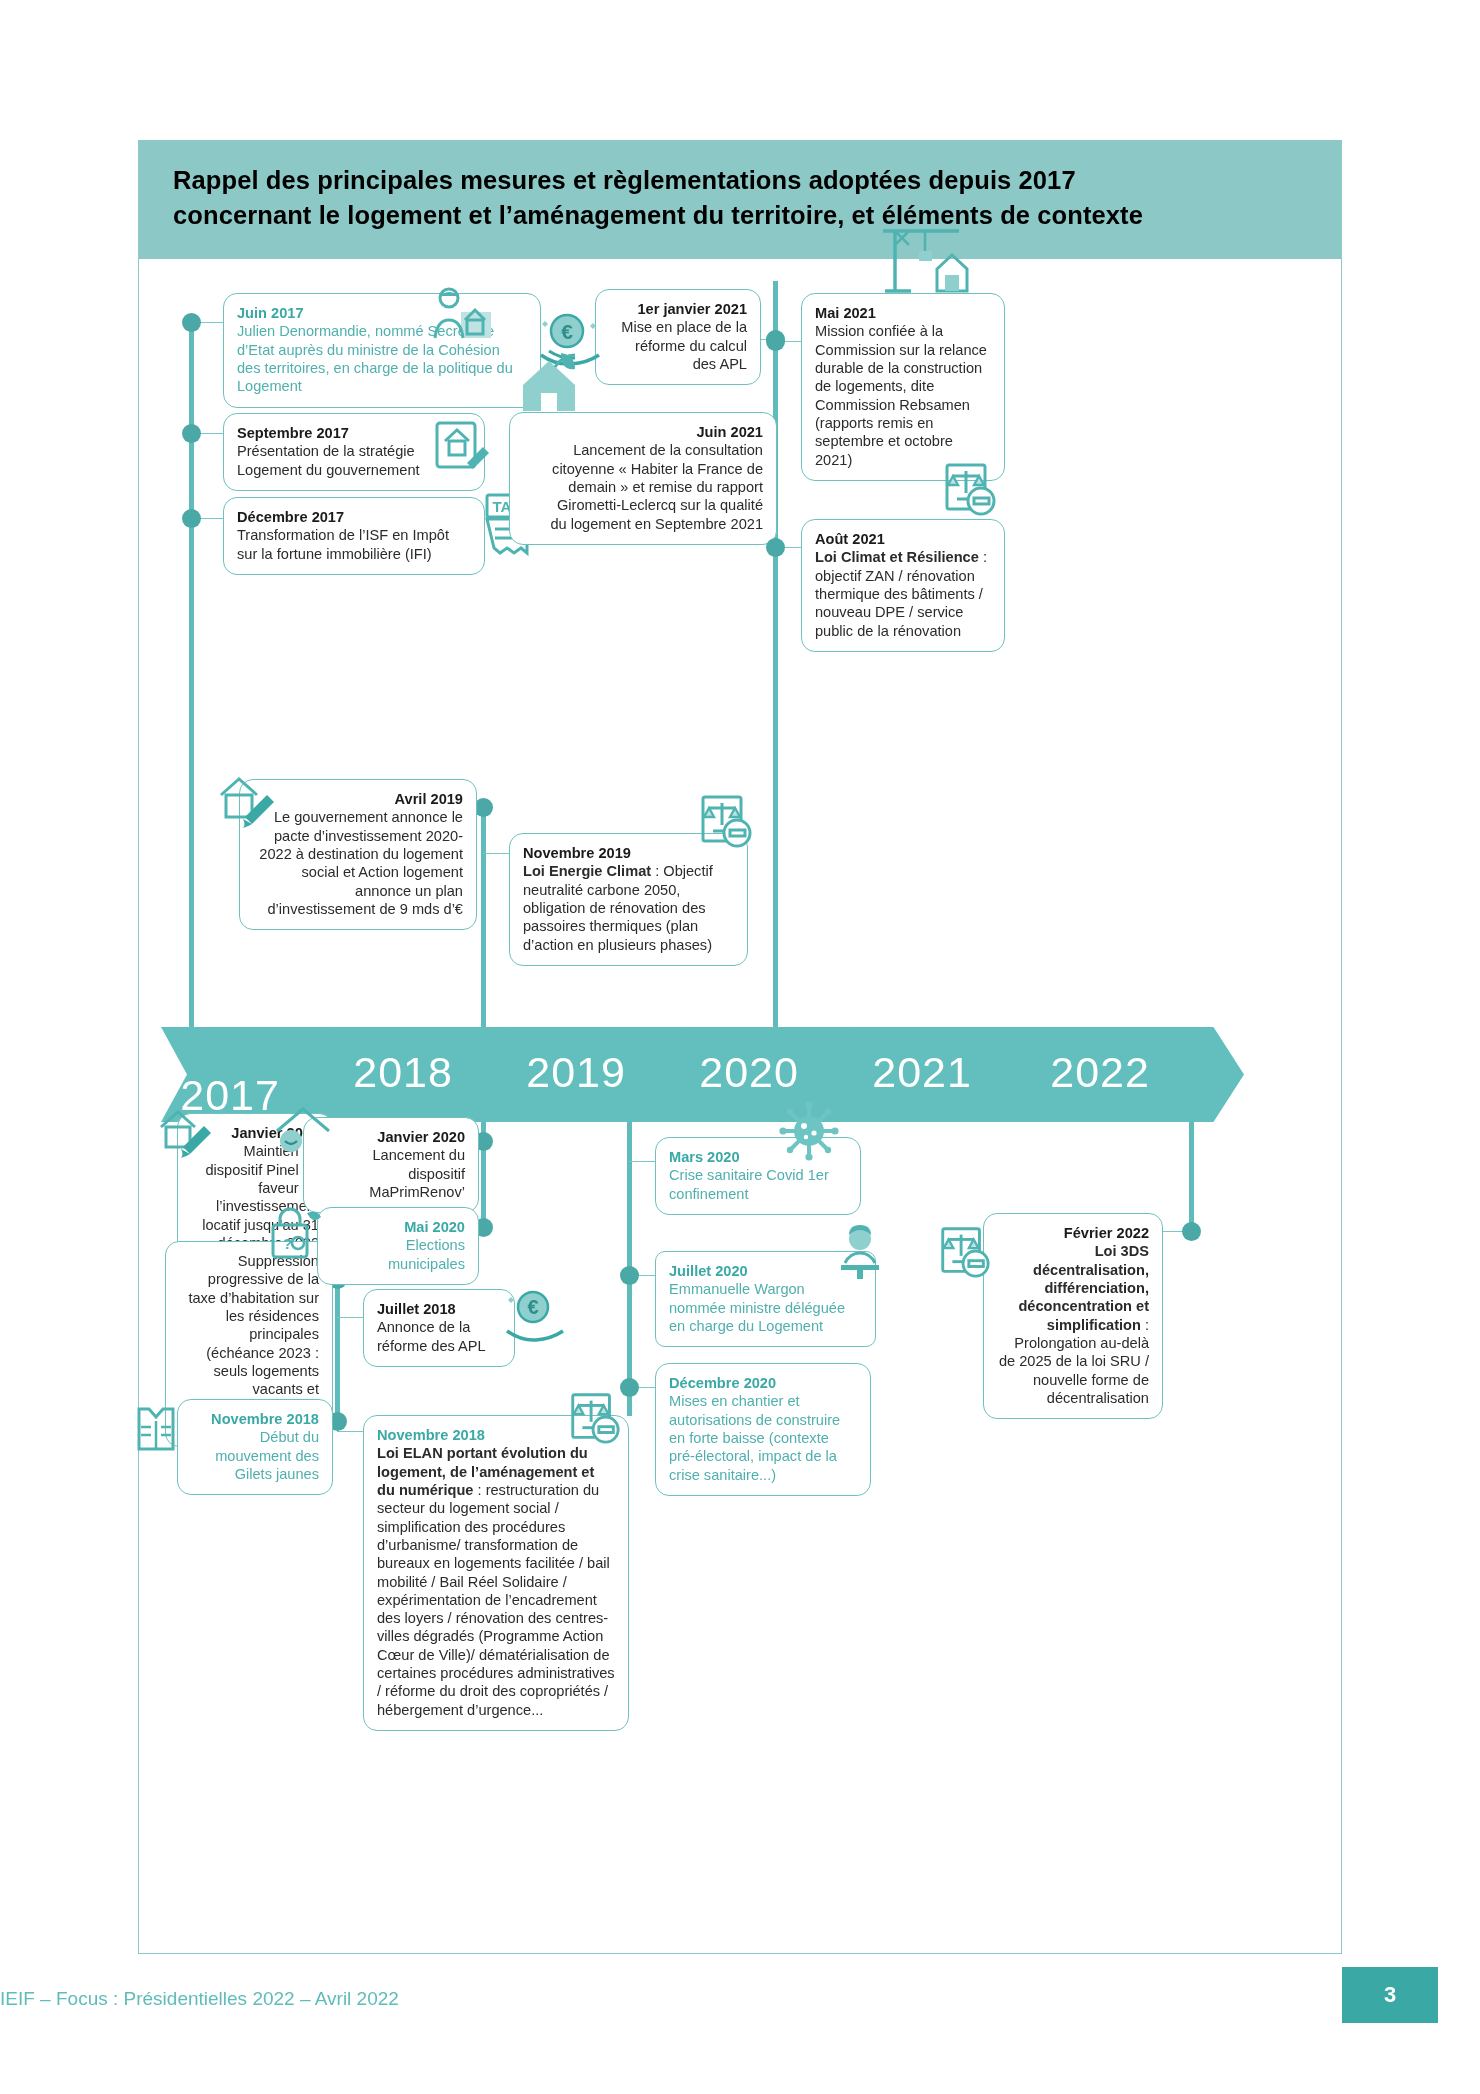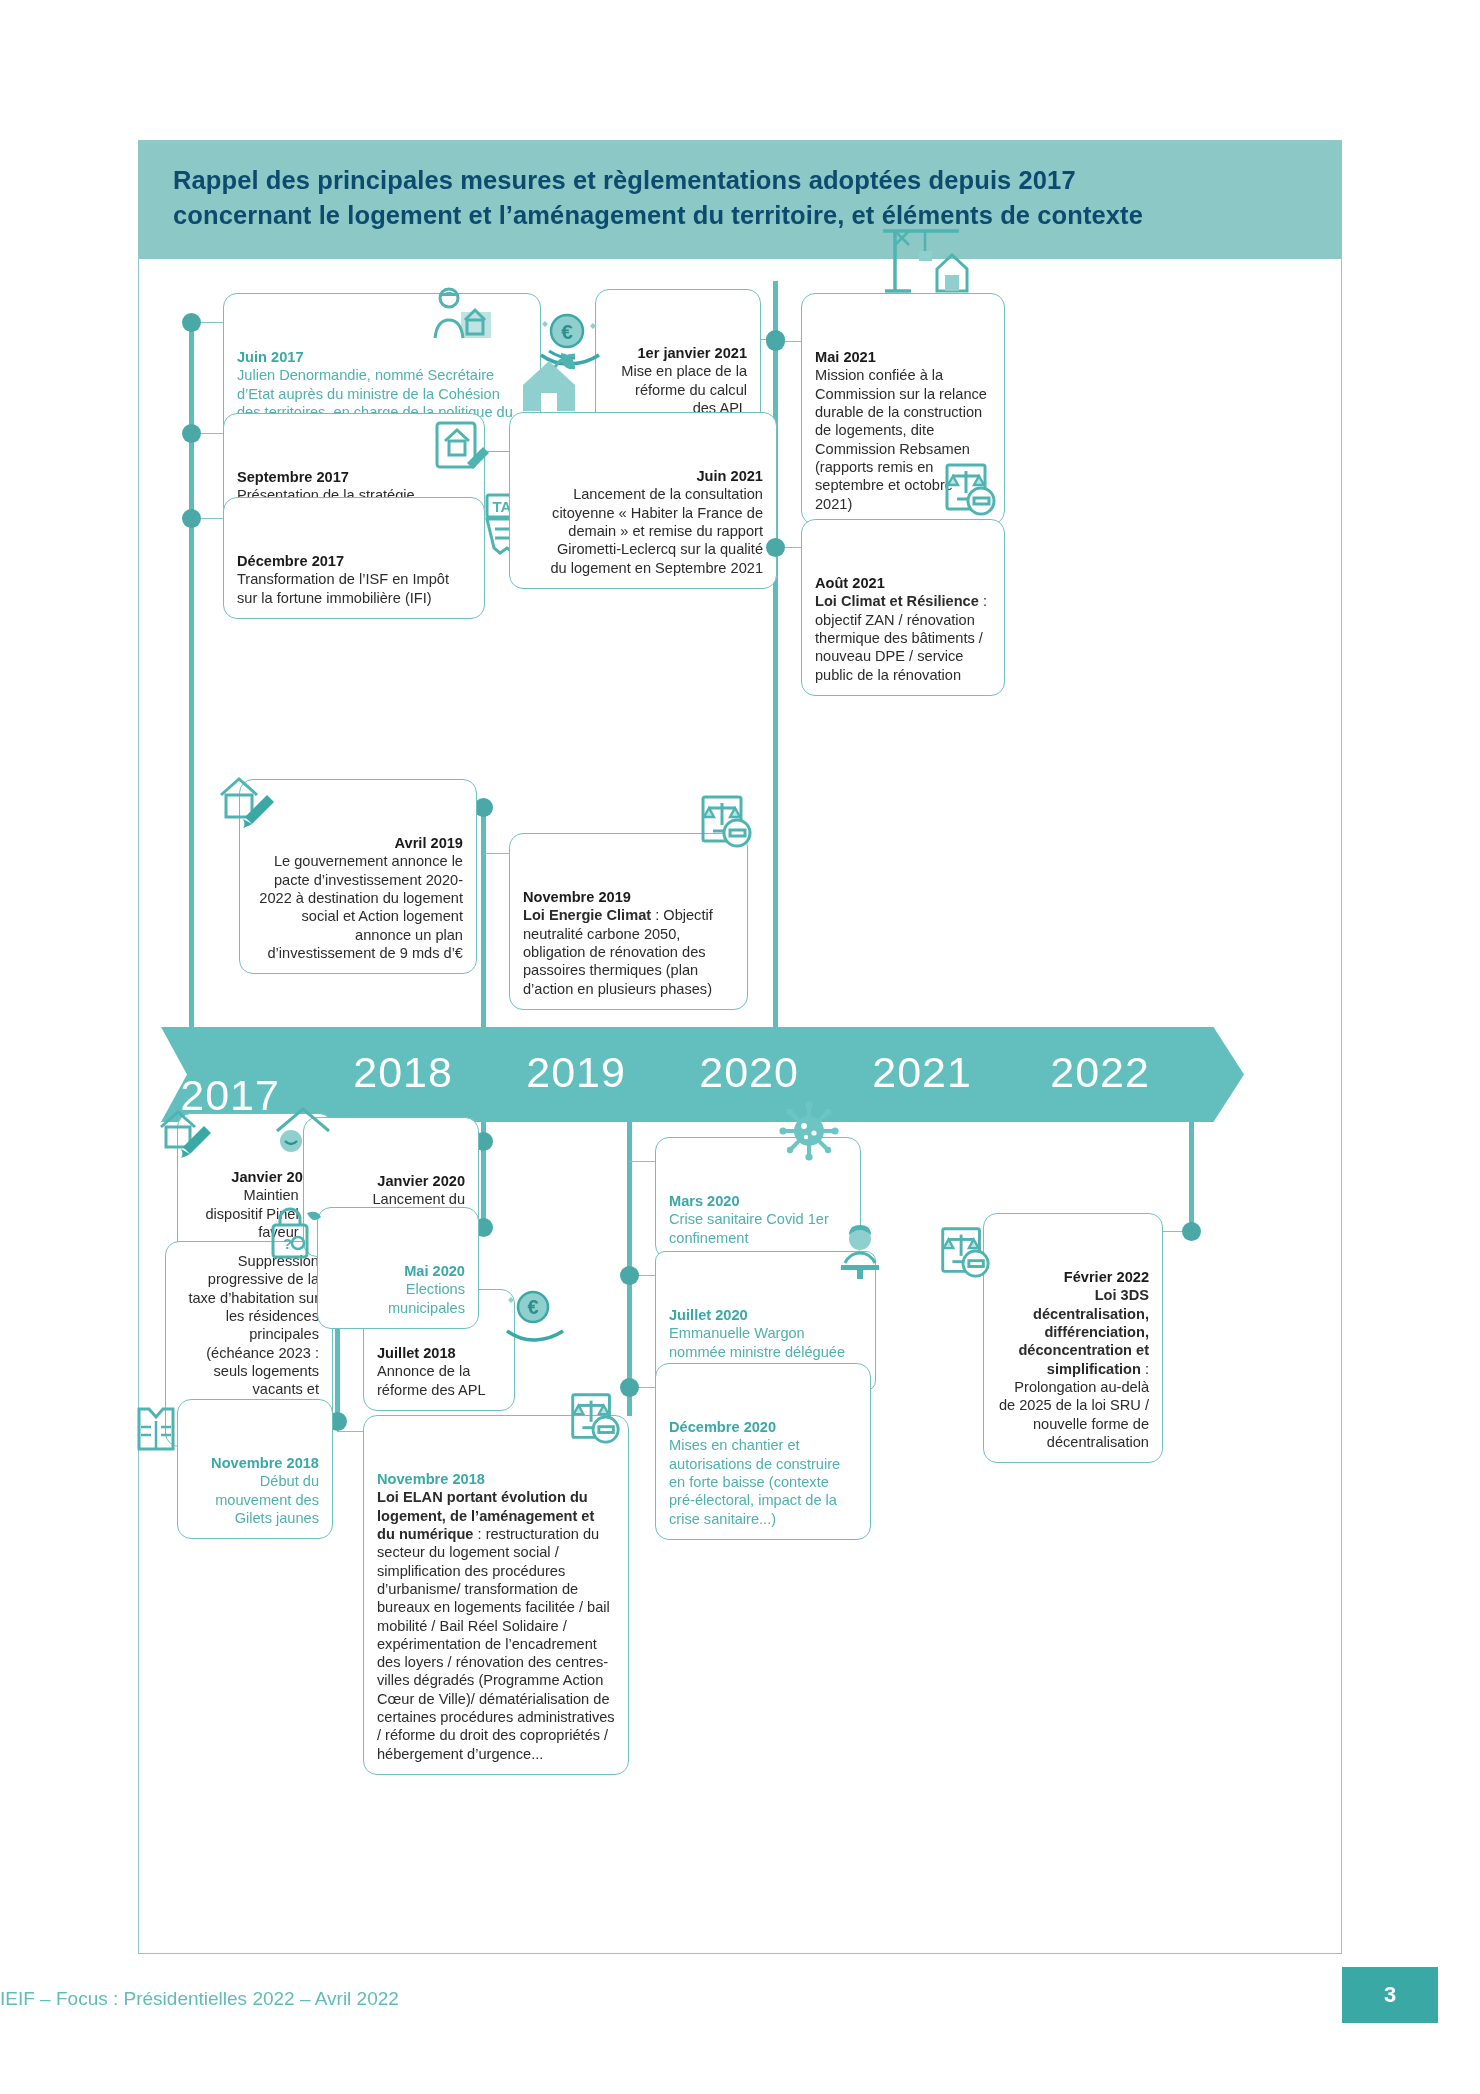--- a/index.html
+++ b/index.html
@@ -14,21 +14,21 @@
   .frame{
     position:absolute; left:138px; top:140px; width:1204px; height:1814px;
     border:1px solid #8ec8c8; background:#fff;
   }
   .header{
     position:absolute; left:0; top:0; width:100%; height:118px;
     background:#8cc8c6;
   }
   .header-inner{
     position:absolute; left:34px; top:22px; right:30px;
-    color:#0c4a6e; font-size:25.5px; font-weight:600; line-height:1.36;
+    color:#000000; font-size:25.5px; font-weight:600; line-height:1.36;
     letter-spacing:.1px;
   }
 
   
   .ribbon{ position:absolute; left:22px; top:886px; width:1165px; height:95px; }
   .chev{
     position:absolute; top:0; height:95px; background:#63bfbd;
     -webkit-clip-path:polygon(0 0, 86% 0, 100% 50%, 86% 100%, 0 100%, 12.5% 50%);
     clip-path:polygon(0 0, 86% 0, 100% 50%, 86% 100%, 0 100%, 12.5% 50%);
     color:#ffffff;
@@ -56,21 +56,21 @@
   .card{
     position:absolute;
     background:#ffffff;
     border:1.6px solid #6dc2c0;
     border-radius:14px;
     padding:10px 13px 11px 13px;
     font-size:14.6px;
     line-height:1.255;
     color:#2b2b2b;
   }
-  .card .ttl{ font-weight:700; color:#1b1b1b; display:block;margin-top:44px; }
+  .card .ttl{ font-weight:700; color:#1b1b1b; display:block; }
   .card.teal, .card.teal .ttl{ color:#3aa9a6; }
   .card.teal .ttl{ font-weight:700; color:#3aa9a6; }
   .card.teal .bdy{ color:#4fb0ae; }
   .card .b{ font-weight:700; }
   .right{ text-align:right; }
   .left{ text-align:left; }
 
   
   .ico{ position:absolute; color:#4fb3b1; }
   .ico svg{ display:block; }

